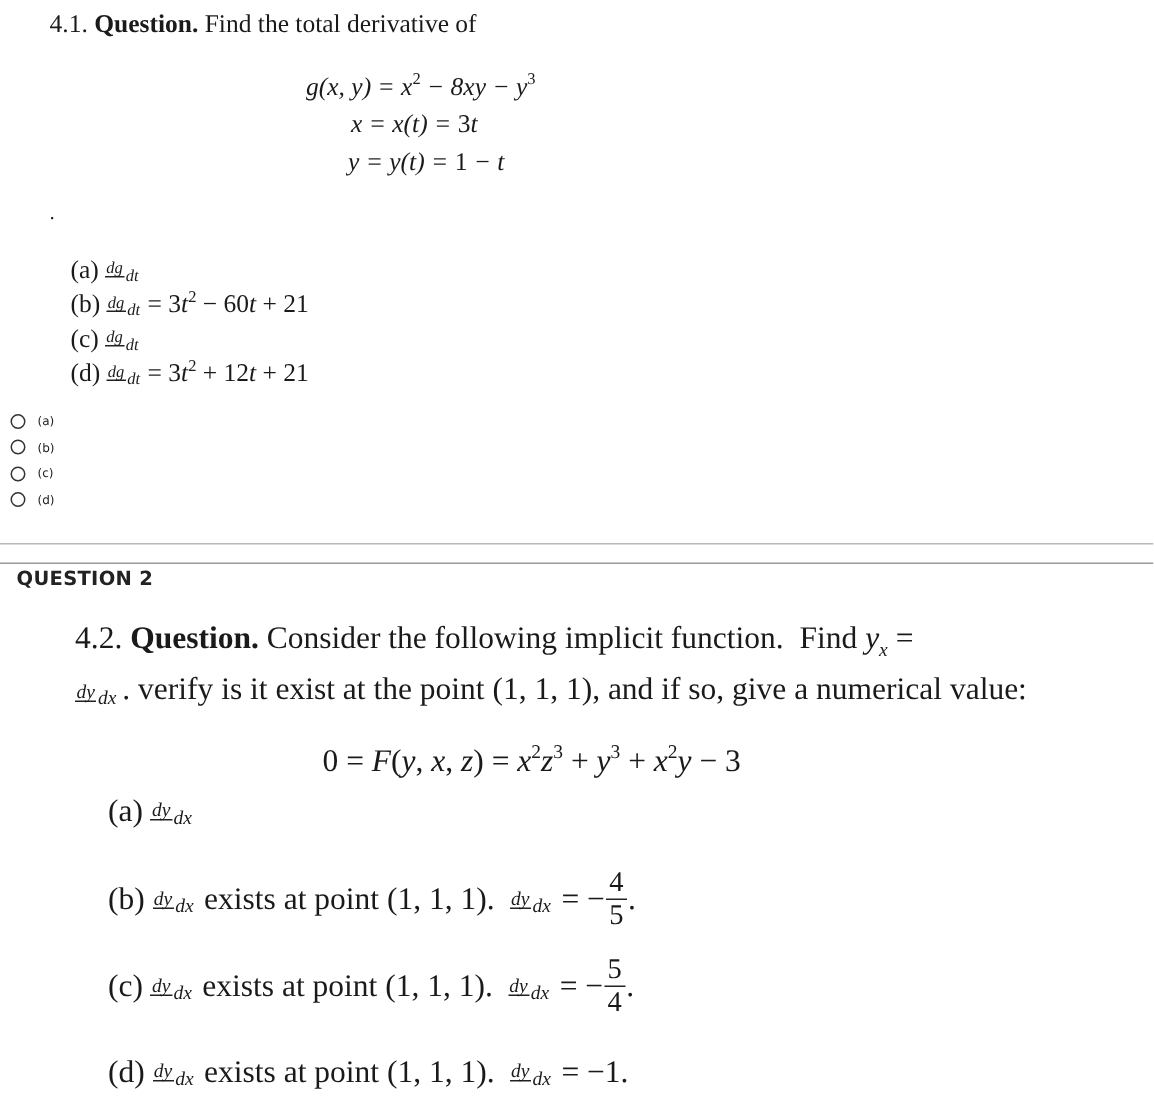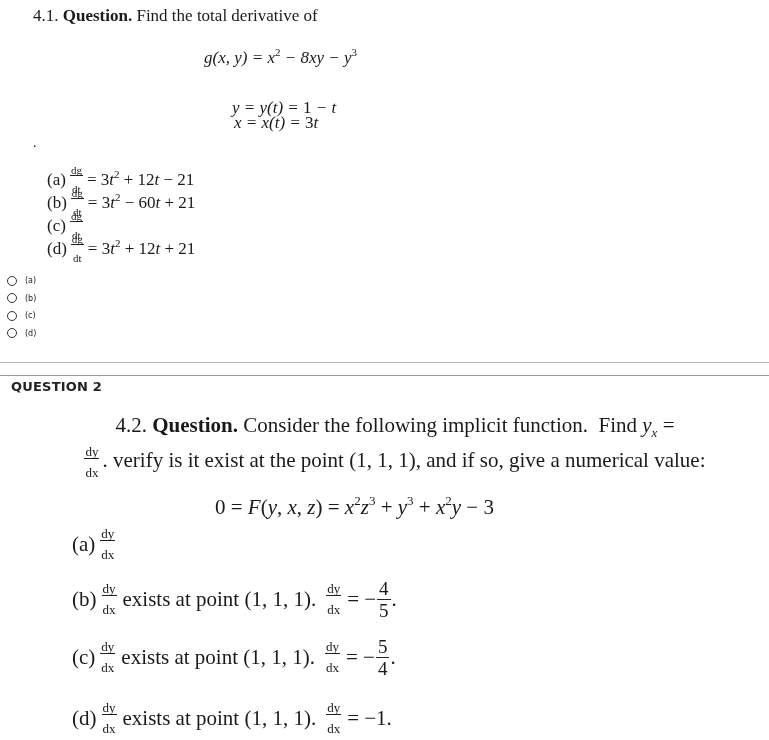--- a/index.html
+++ b/index.html
@@ -1,35 +1,35 @@
 <!DOCTYPE html>
 <html><head>
 <meta charset="utf-8">
 <style>
   html, body { margin: 0; padding: 0; background: #ffffff; }
   body { width: 769px; height: 740px; position: relative; overflow: hidden; color: #1a1a1a; }
   .serif { font-family: "Liberation Serif", "DejaVu Serif", serif; }
   .sans { font-family: "DejaVu Sans", "Liberation Sans", sans-serif; }
-  .abs { position: absolute; text-align: center; }
+  .abs { position: absolute; }
 
   
   .q1-title { left: 33px; top: 6px; font-size: 17px; }
   .q1-title b { font-weight: bold; }
   .eq-block { left: 170px; top: 46px; width: 260px; font-size: 17px; font-style: italic; text-align: right; }
   .eq-line { line-height: 24px; white-space: nowrap; }
   .eq1 { position: absolute; left: 34px; top: 0; }
-  .eq2 { position: absolute; left: 64px; top: 25px; margin-top: 40px; }
+  .eq2 { position: absolute; left: 64px; top: 25px; }
   .eq3 { position: absolute; left: 62px; top: 50px; }
   sup { font-size: 11px; font-style: normal; vertical-align: 7px; line-height: 0; }
   .up { font-style: normal; }
   .dot { left: 33px; top: 135px; font-size: 14px; }
 
   .opts1 { left: 47px; top: 168px; font-size: 17px; }
   .opt1 { height: 23px; line-height: 23px; white-space: nowrap; display: flex; align-items: center; }
-  .frac { display: inline-flex; flex-direction: column; align-items: center; font-size: 11px; line-height: 10px; margin: 0 4px; vertical-align: middle; }
+  .frac { display: inline-flex; align-items: center; font-size: 11px; font-style: italic; line-height: 10px; margin: 0 4px; vertical-align: middle; }
   .frac .num { border-bottom: 1px solid #222; padding: 0 1px; }
   .frac .den { padding: 0 1px; margin-top: 8px; }
 
   .radios { left: 7px; top: 272px; }
   .radio { display: flex; align-items: center; height: 17.5px; cursor: pointer; }
   .radio .circle { width: 8px; height: 8px; border: 1.5px solid #333; border-radius: 50%; margin-right: 8px; box-sizing: content-box; }
   .radio .rlabel { font-size: 8px; color: #222; }
 
   .hr1 { left: 0; top: 362px; width: 769px; height: 1px; background: #b8b8b8; }
   .hr2 { left: 0; top: 375px; width: 769px; height: 1px; background: #9a9a9a; }
@@ -65,21 +65,20 @@
 
 <div class="abs serif dot">.</div>
 
 <div class="abs serif opts1">
   <div class="opt1">
     <span>(a)</span>
     <span class="frac">
         <span class="num">dg</span>
         <span class="den">dt</span>
       </span>
-    <span>= 3<i>t</i><sup>2</sup> + 12<i>t</i> − 21</span>
   </div>
   <div class="opt1">
     <span>(b)</span>
     <span class="frac">
         <span class="num">dg</span>
         <span class="den">dt</span>
       </span>
     <span>= 3<i>t</i><sup>2</sup> − 60<i>t</i> + 21</span>
   </div>
   <div class="opt1">

